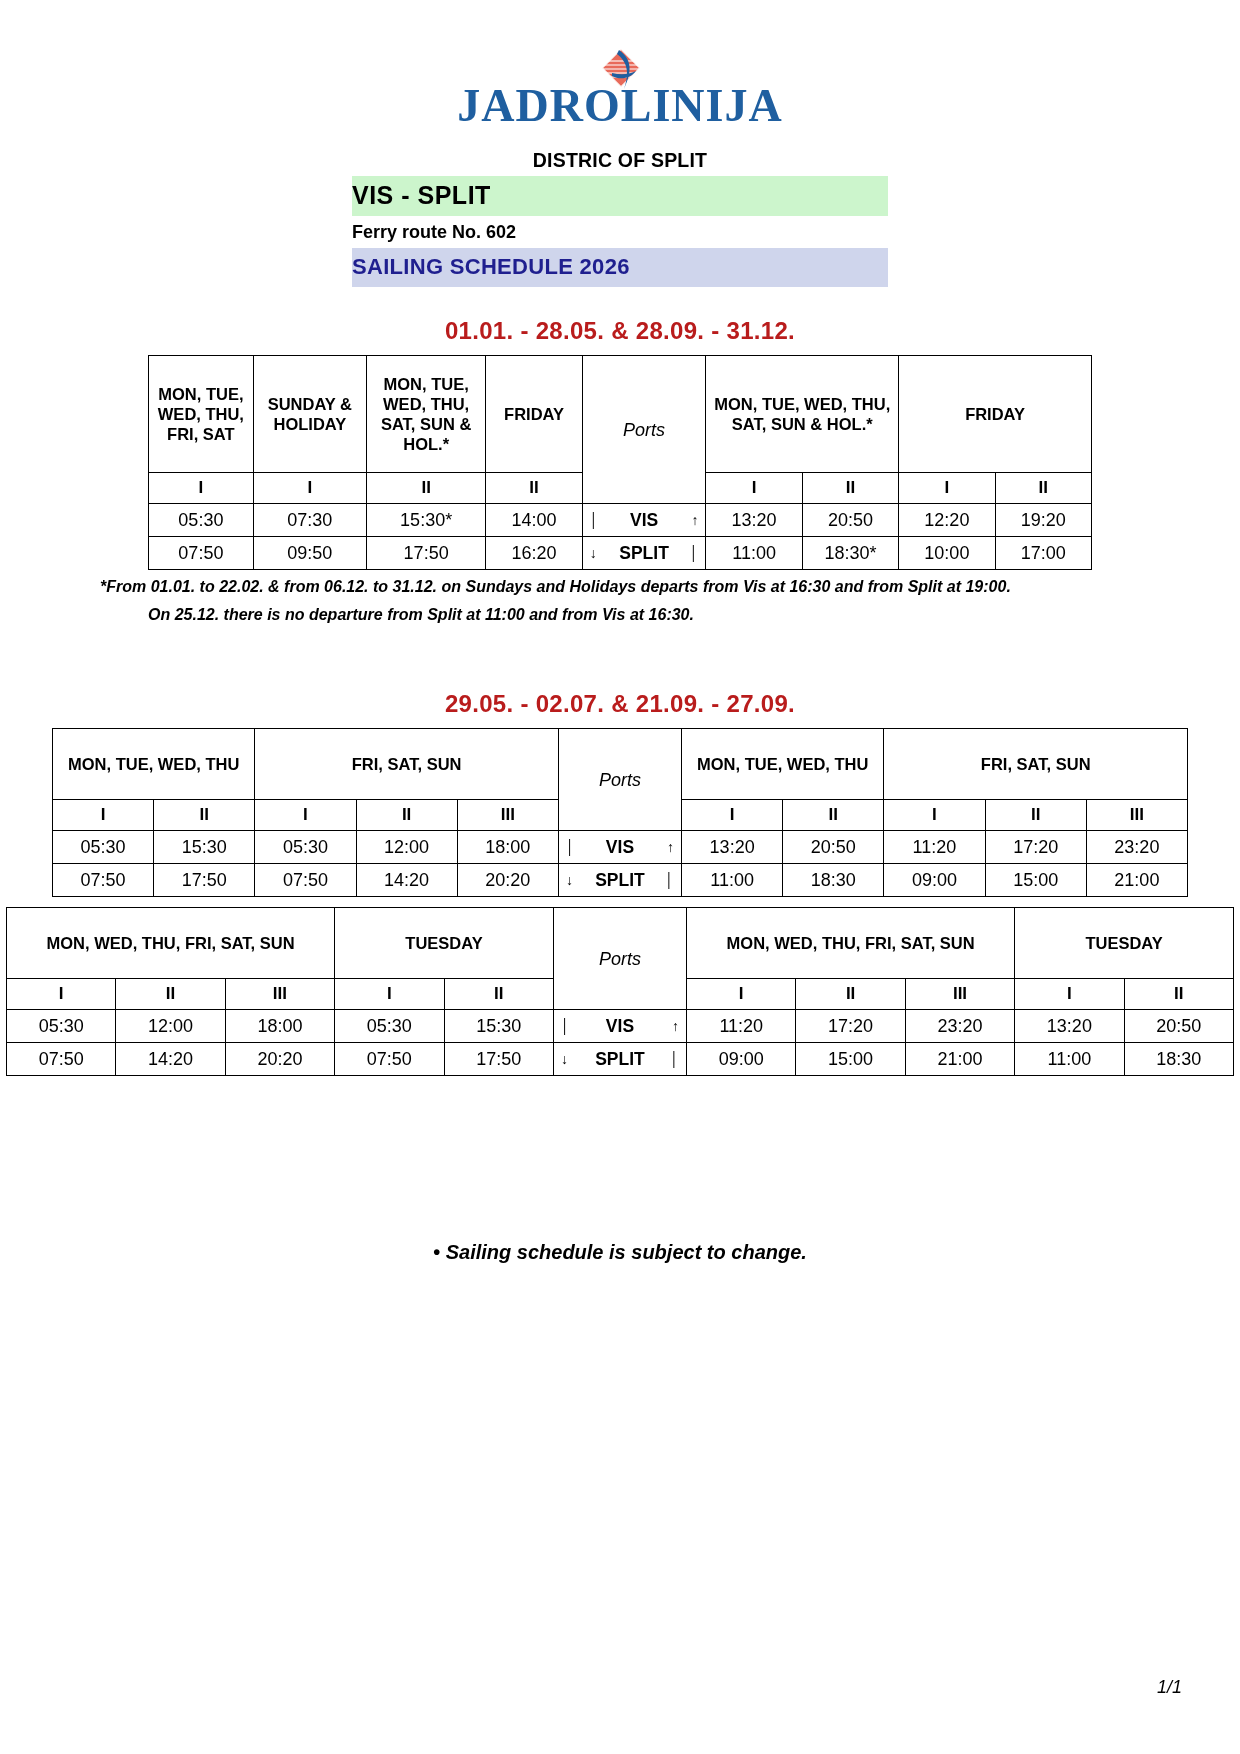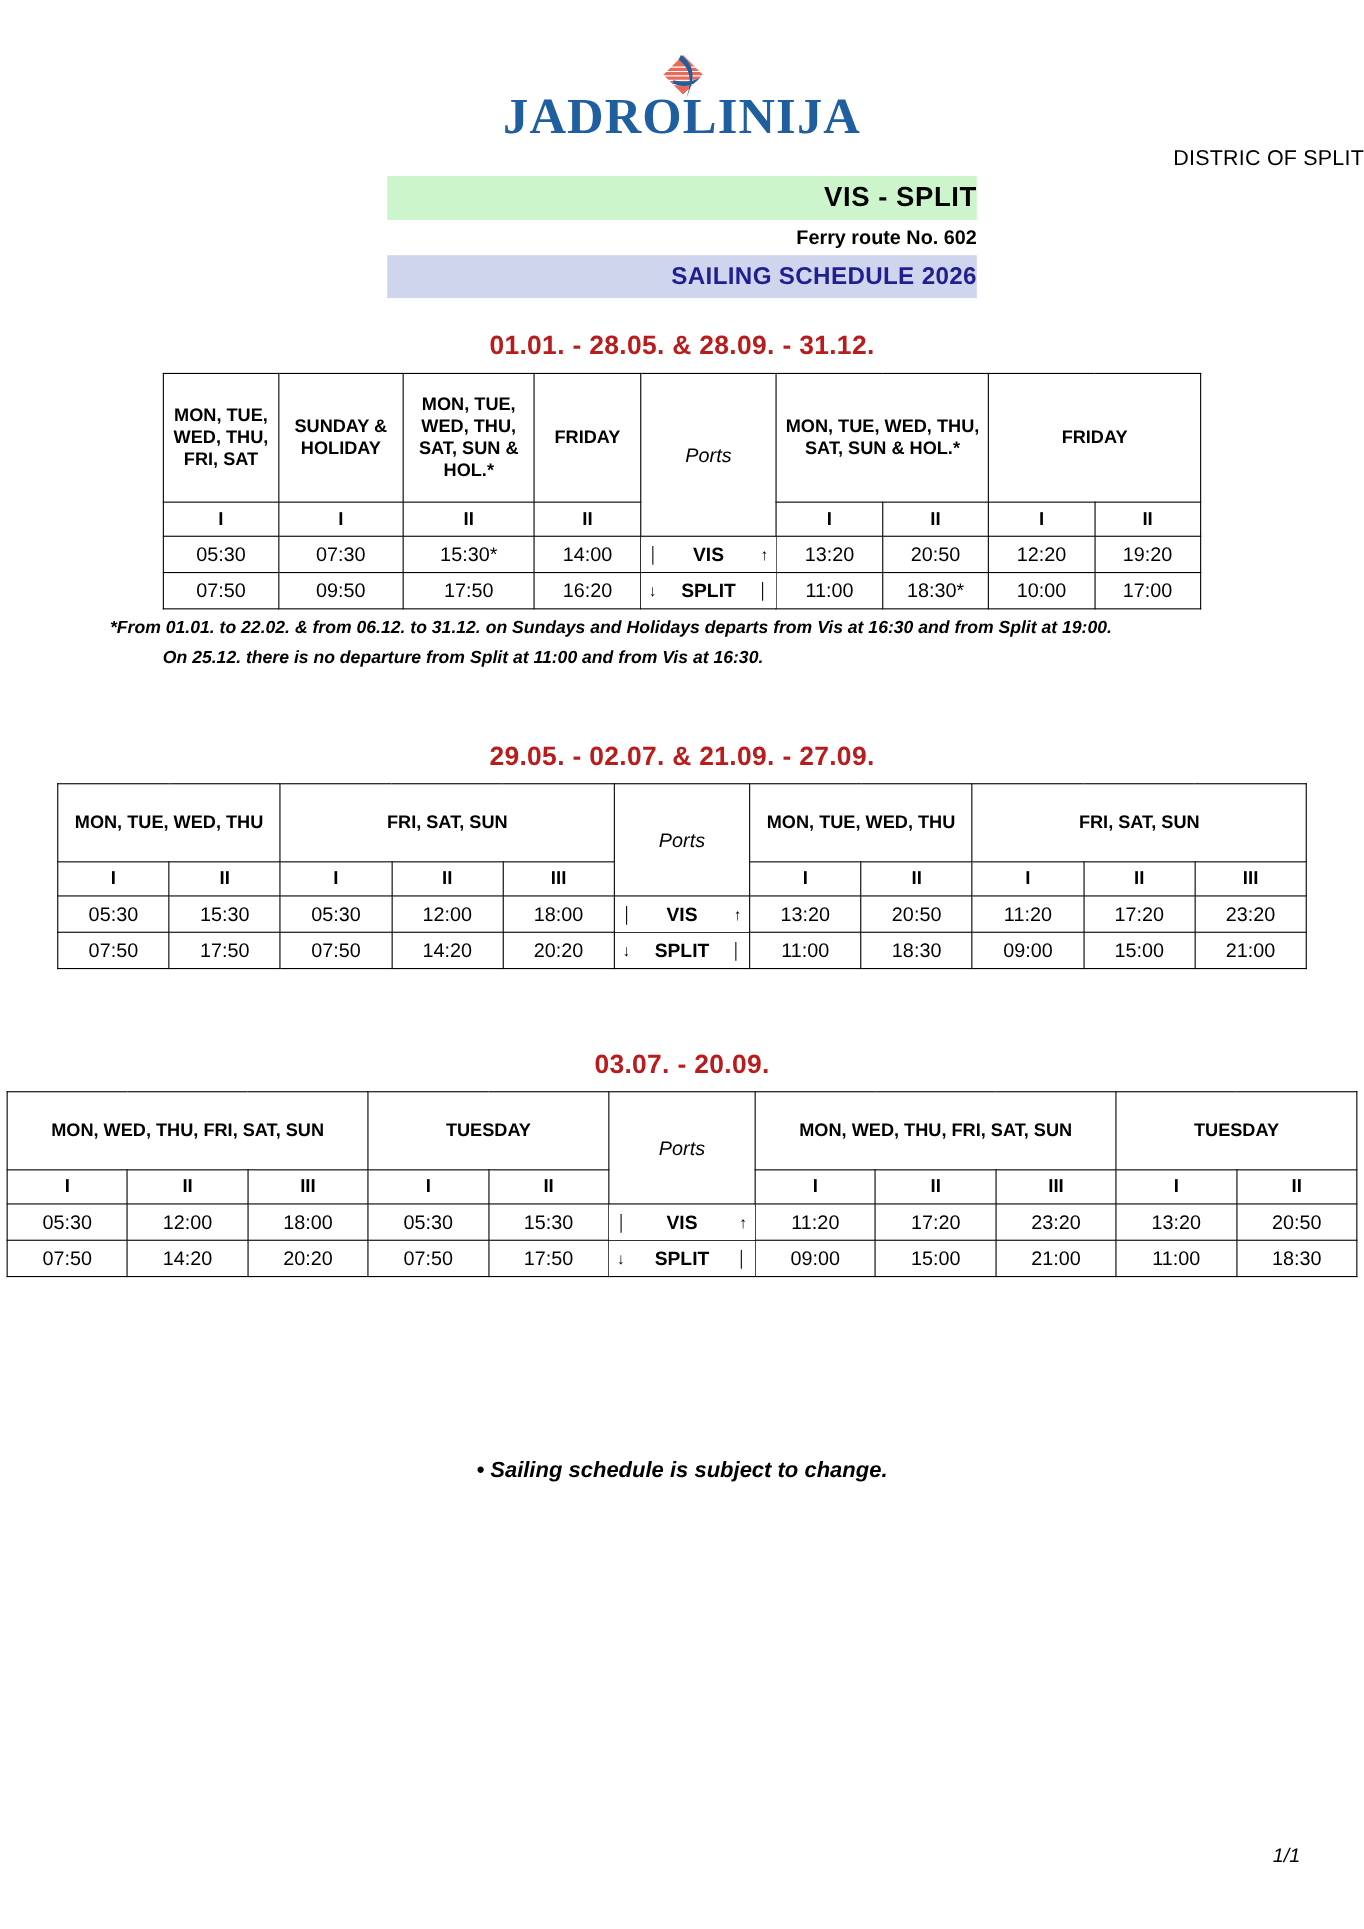--- a/index.html
+++ b/index.html
@@ -38,29 +38,28 @@
     font-family: "Liberation Serif", serif;
     font-size: 46px;
     font-weight: bold;
     letter-spacing: 1px;
     color: #1F5FA0;
     line-height: 48px;
     margin-top: -6px;
   }
   .district {
     font-size: 19.5px;
-    font-weight: normal;
+    font-weight: bold;
     letter-spacing: .2px;
-    margin-top: 3px;
-    text-align: right;
+    margin-top: 19px;
   }
   .banner {
     width: 536px;
     margin: 4px auto 0 auto;
-    text-align: right;
+    text-align: left;
   }
   .banner-green {
     background: #CCF5CC;
     font-size: 25px;
     font-weight: bold;
     letter-spacing: .5px;
     padding: 5px 0 6px 0;
   }
   .ferry-route {
     font-size: 18px;
@@ -374,23 +373,20 @@
       </td>
       <td class="timecell">11:00</td>
       <td class="timecell">18:30</td>
       <td class="timecell">09:00</td>
       <td class="timecell">15:00</td>
       <td class="timecell">21:00</td>
     </tr>
   </tbody>
     </table>
 
-  <div style="margin-top:73px;">
-    <div class="period-title">03.07. - 20.09.</div>
-  </div>
 
   <table class="sched" style="margin-top:10px; width:1228px;">
     <colgroup>
       <col style="width:92px">
         <col style="width:92px">
         <col style="width:92px">
       <col style="width:92px">
         <col style="width:92px">
       <col style="width:112px">
       <col style="width:92px">

